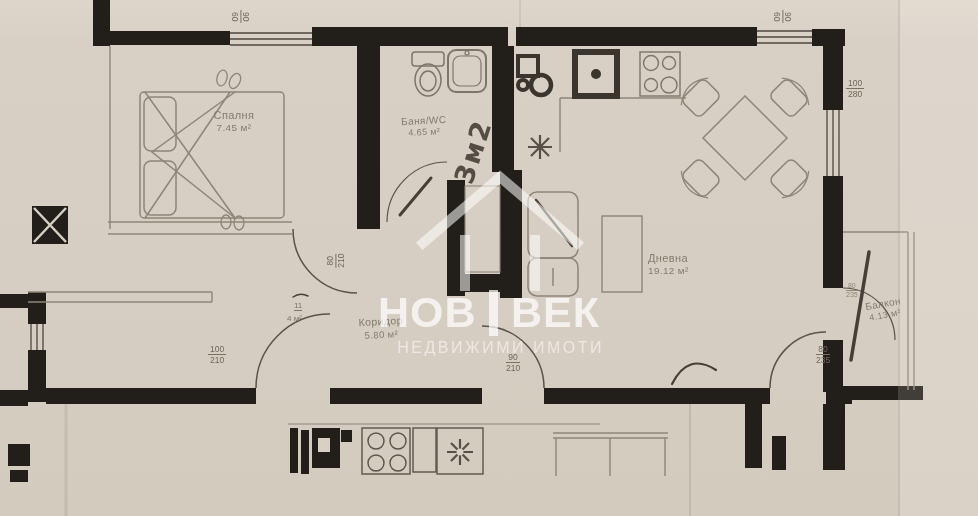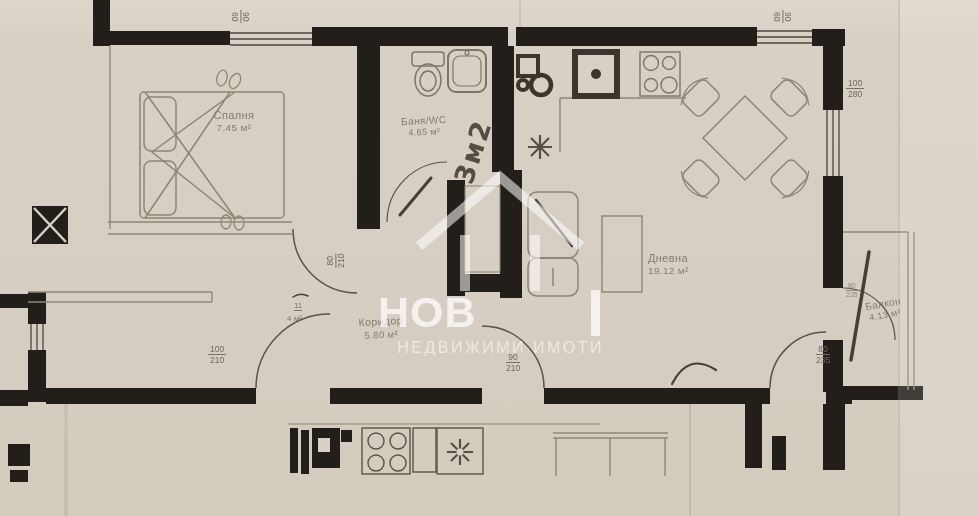--- a/index.html
+++ b/index.html
@@ -289,17 +289,18 @@
     <svg width="978" height="516" viewBox="0 0 978 516">
       <g stroke="rgba(255,255,255,0.55)" stroke-width="10" fill="none" stroke-linecap="square">
         <path d="M423,243 L500,177 L577,243"></path>
         <path d="M465,240 V286"></path>
         <path d="M535,240 V286"></path>
       </g>
     </svg>
     <div class="wm-title">
       <span>НОВ</span>
       <span class="wm-bar"></span>
+      <span>ВЕК</span>
     </div>
     <div class="wm-sub">НЕДВИЖИМИ ИМОТИ</div>
   </div>
 
 </div>
 
 </body></html>

